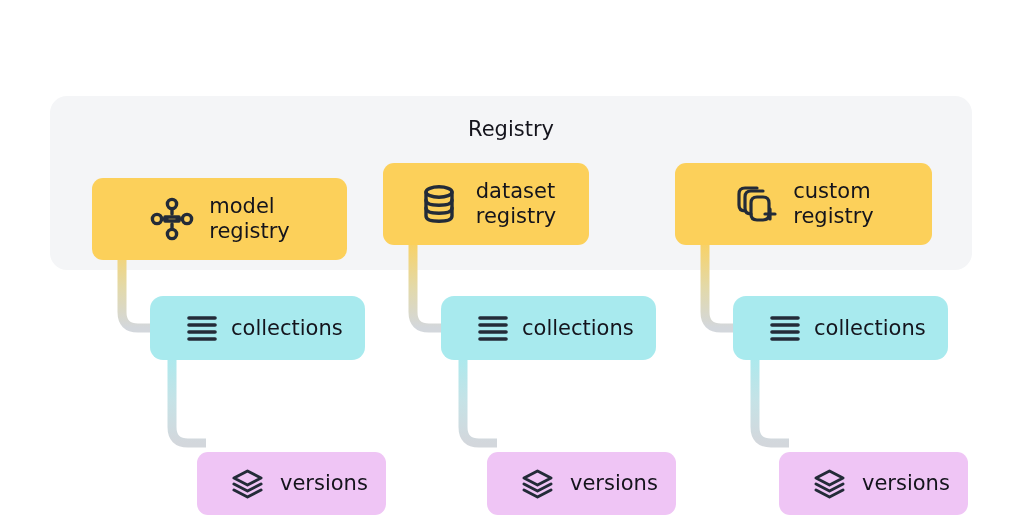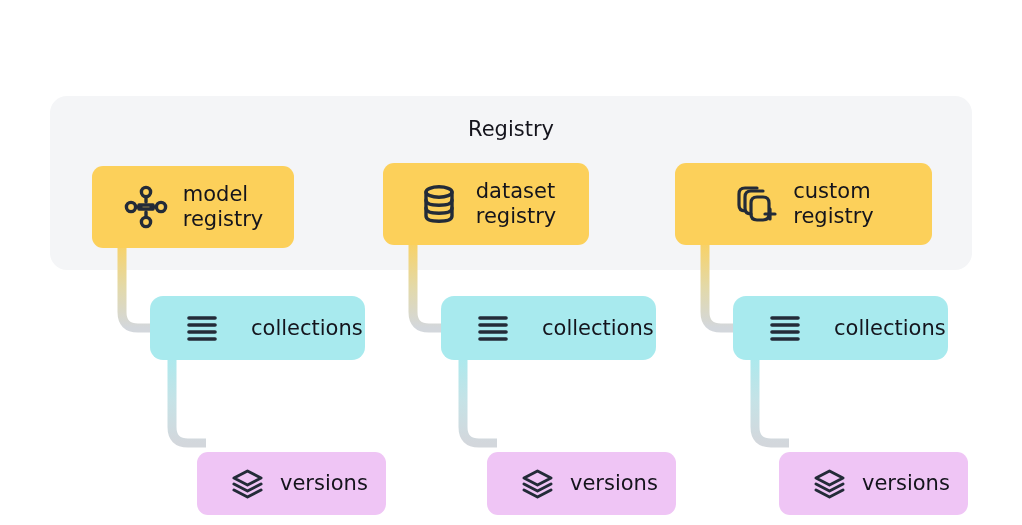--- a/index.html
+++ b/index.html
@@ -95,21 +95,21 @@
   }
   .card-registry .card-icon { width: 46px; height: 46px; }
   .card-registry .card-label { margin-left: 14px; }
 
   .card-collections {
     height: 64px;
     background: #a8eaee;
     border-radius: 13px;
   }
   .card-collections .card-icon { width: 34px; height: 34px; margin-left: 35px; }
-  .card-collections .card-label { margin-left: 32px; }
+  .card-collections .card-label { margin-left: 12px; }
 
   .card-versions {
     height: 63px;
     background: #efc5f5;
     border-radius: 11px;
     margin-top: 40px;
   }
   .card-versions .card-icon { width: 33px; height: 33px; margin-left: 34px; }
   .card-versions .card-label { margin-left: 16px; }
 
@@ -170,21 +170,21 @@
 
     <path d="M 413 236 L 413 312 Q 413 328 429 328 L 447 328" fill="none" stroke="url(#gradYellow2)" stroke-width="9" stroke-linecap="butt"></path>
 
     <path d="M 463 352 L 463 427 Q 463 443 479 443 L 497 443" fill="none" stroke="url(#gradCyan2)" stroke-width="9" stroke-linecap="butt"></path>
 
     <path d="M 705 236 L 705 312 Q 705 328 721 328 L 739 328" fill="none" stroke="url(#gradYellow3)" stroke-width="9" stroke-linecap="butt"></path>
 
     <path d="M 755 352 L 755 427 Q 755 443 771 443 L 789 443" fill="none" stroke="url(#gradCyan3)" stroke-width="9" stroke-linecap="butt"></path>
   </svg>
 
-  <div class="card card-registry" style="left:92px; top:166px; width:202px;">
+  <div class="card card-registry" style="left:92px; top:178px; width:255px;">
     <div class="reg-inner">
       <span class="card-icon">
         <svg width="46" height="46" viewBox="0 0 46 46">
           <g stroke="#232b38" stroke-width="3.4" fill="none" stroke-linecap="round">
             <line x1="23" y1="11" x2="23" y2="18"></line>
             <line x1="23" y1="28" x2="23" y2="35"></line>
             <line x1="11" y1="23" x2="18" y2="23"></line>
             <line x1="28" y1="23" x2="35" y2="23"></line>
             <line x1="16" y1="21" x2="30" y2="21"></line>
             <line x1="16" y1="25" x2="30" y2="25"></line>

